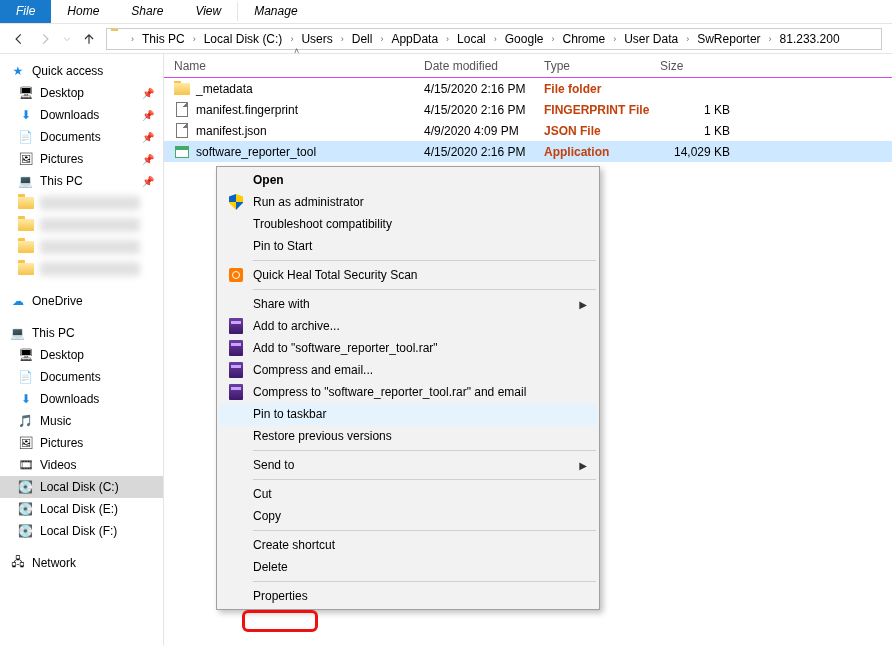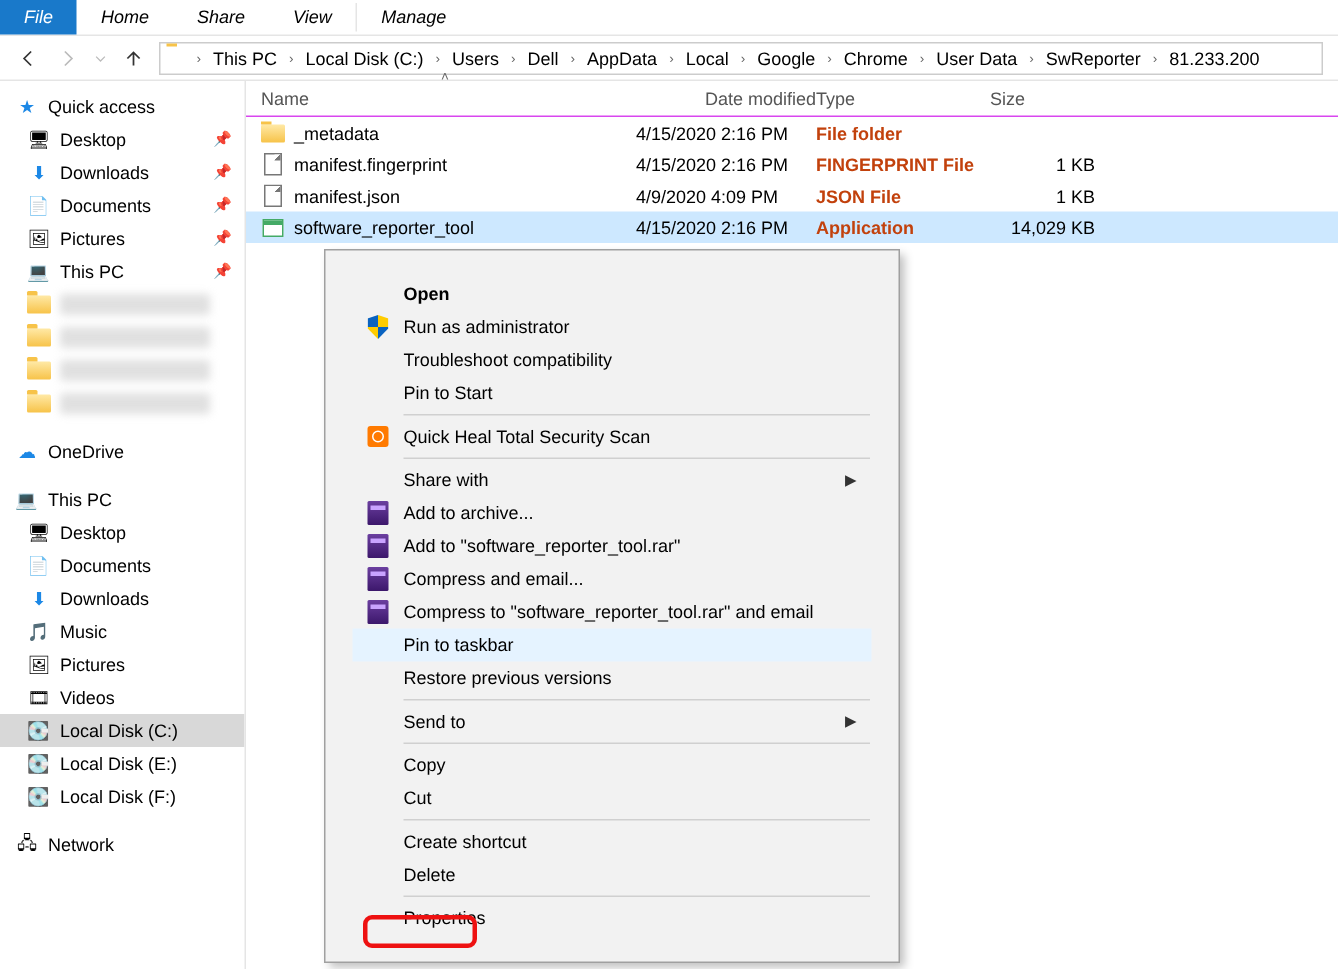--- a/index.html
+++ b/index.html
@@ -33,38 +33,38 @@
   .navgap { height: 10px; }
   .navitem .icon { width: 16px; height: 16px; display: flex; align-items: center; justify-content: center; }
   .folderblur { width: 100px; height: 14px; background: #ccc; border-radius: 2px; filter: blur(3px); opacity: .6; }
   .foldericon-sm { width: 16px; height: 12px; background: linear-gradient(#ffe9a6,#f7c349); border-radius: 1px; position: relative; }
   .foldericon-sm::before { content:""; position:absolute; top:-3px; left:0; width:7px; height:3px; background:#f7c349; border-radius:1px 1px 0 0; }
 
   
   .files { flex: 1; position: relative; }
   .cols { display: flex; height: 24px; border-bottom: 1px solid #d946ef; align-items: center; color: #555; }
   .col-name { width: 260px; padding-left: 10px; }
-  .col-date { width: 120px; text-align: right; }
+  .col-date { width: 120px; }
   .col-type { width: 116px; }
   .col-size { width: 80px; padding-right: 10px; }
   .sortarrow { text-align: center; font-size: 9px; color: #666; margin-top:-6px; }
   .row { display: flex; height: 21px; align-items: center; }
   .row.selected { background: #cde8ff; }
   .row .c-name { width: 260px; padding-left: 10px; display: flex; align-items: center; gap: 6px; white-space:nowrap; overflow:hidden; }
   .row .c-date { width: 120px; color: #000; }
   .row .c-type { width: 116px; color: #c2410c; font-weight: bold; }
   .row .c-size { width: 80px; text-align: right; padding-right: 10px; }
   .fileicon { width: 16px; height: 16px; display:flex; align-items:center; justify-content:center; }
   .docicon { width: 12px; height: 15px; background: #fff; border: 1px solid #777; position: relative; }
   .docicon::after { content:""; position:absolute; top:0; right:0; width:4px; height:4px; background:linear-gradient(135deg,#fff 49%,#777 50%); }
   .exeicon { width: 14px; height: 12px; border: 1px solid #4a6; background:#fff; position:relative; }
   .exeicon::before { content:""; position:absolute; top:0; left:0; right:0; height:3px; background:#4a6; }
 
   
-  .ctxmenu { position: absolute; left: 216px; top: 166px; width: 384px; background: #f2f2f2; border: 1px solid #a0a0a0; box-shadow: 3px 3px 6px rgba(0,0,0,.25); padding: 18px; }
+  .ctxmenu { position: absolute; left: 216px; top: 166px; width: 384px; background: #f2f2f2; border: 1px solid #a0a0a0; box-shadow: 3px 3px 6px rgba(0,0,0,.25); padding: 2px; }
   .ctxmenu .mi { display: flex; align-items: center; height: 22px; padding: 0 30px 0 34px; position: relative; }
   .ctxmenu .mi:hover, .ctxmenu .mi.hover { background: #e5f3ff; }
   .ctxmenu .mi.bold { font-weight: 600; }
   .ctxmenu .sep { height: 1px; background: #d0d0d0; margin: 3px 1px 3px 34px; }
   .ctxmenu .micon { position: absolute; left: 8px; width: 18px; height: 18px; display:flex; align-items:center; justify-content:center; }
   .ctxmenu .arrow { position: absolute; right: 10px; font-size: 10px; color: #333; }
   .callout { position:absolute; border: 3px solid #e11; border-radius: 6px; pointer-events:none; }
 
   
   .shield { width:14px; height:16px; background: conic-gradient(#ffcc00 0 25%, #0a63c0 0 50%, #ffcc00 0 75%, #0a63c0 0 100%); clip-path: polygon(50% 0,100% 15%,100% 55%,50% 100%,0 55%,0 15%); }
@@ -356,25 +356,25 @@
   <div class="mi">
       <span>Restore previous versions</span>
     </div>
   <div class="sep"></div>
   <div class="mi">
       <span>Send to</span>
       <span class="arrow">▶</span>
     </div>
   <div class="sep"></div>
   <div class="mi">
+      <span>Cut</span>
+    </div>
+  <div class="mi">
       <span>Copy</span>
     </div>
-  <div class="mi">
-      <span>Cut</span>
-    </div>
   <div class="sep"></div>
   <div class="mi">
       <span>Create shortcut</span>
     </div>
   <div class="mi">
       <span>Delete</span>
     </div>
   <div class="sep"></div>
   <div class="mi">
       <span>Properties</span>

